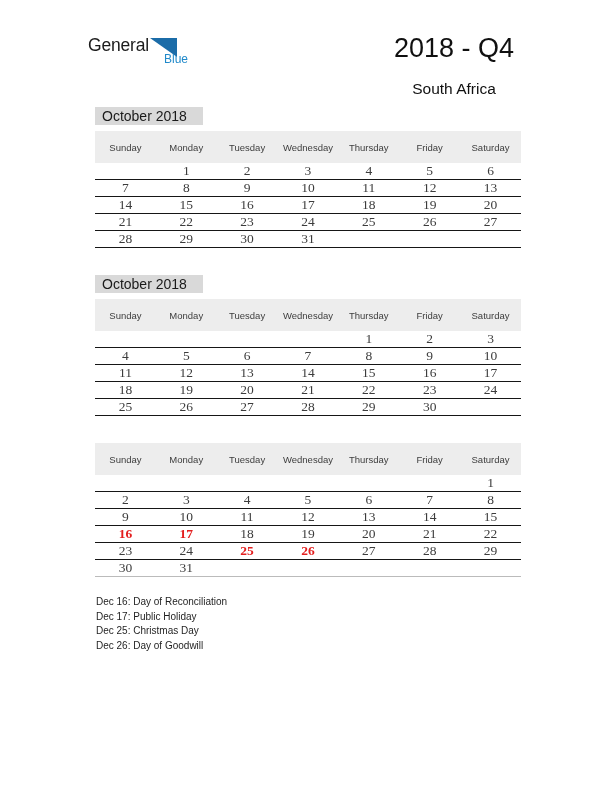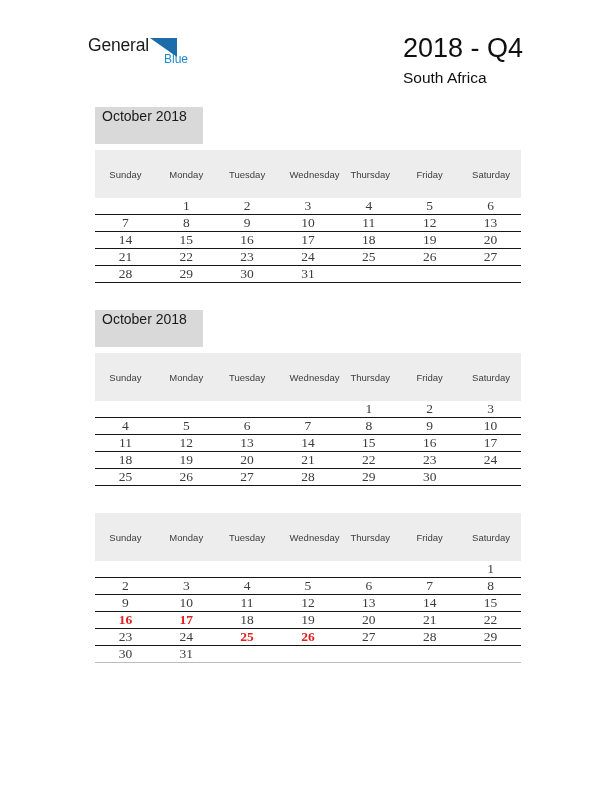--- a/index.html
+++ b/index.html
@@ -5,31 +5,31 @@
   html,body{margin:0;padding:0;background:#fff;}
   .page{position:relative;width:612px;height:792px;background:#ffffff;overflow:hidden;
         font-family:"Liberation Sans",sans-serif;}
   
   .logo{position:absolute;left:88px;top:37px;width:100px;}
   .logo-top{display:flex;align-items:flex-start;line-height:1;}
   .logo-general{font-size:17.5px;color:#1b1b1b;letter-spacing:-0.2px;}
   .logo-tri{width:27px;height:19px;margin-left:1px;margin-top:1px;flex:0 0 auto;}
   .logo-tri polygon{fill:#1b6ca8;}
   .logo-blue{font-size:12px;color:#2089ca;text-align:right;margin-top:-4px;line-height:1;}
-  .title-block{position:absolute;right:89px;top:33px;text-align:left;}
+  .title-block{position:absolute;right:98px;top:33px;text-align:center;}
   .page-title{font-size:27px;color:#101010;line-height:1.15;}
-  .page-subtitle{font-size:15.5px;color:#101010;margin-top:5px;}
+  .page-subtitle{font-size:15.5px;color:#101010;margin-top:16px;}
   
   .content{position:absolute;left:95px;top:107px;width:426px;}
   .month{margin-bottom:27px;}
   .month-title{display:table;background:#d9d9d9;color:#1a1a1a;font-size:14px;line-height:15px;
-               padding:2px 16px 20px 7px;margin:0 0 6px 0;}
+               padding:2px 16px 1px 7px;margin:0 0 6px 0;}
   table.cal{border-collapse:collapse;width:426px;table-layout:fixed;}
   table.cal thead td{background:#ededed;font-size:9.5px;color:#3d3d3d;text-align:center;
-                     height:24px;padding:12px;}
+                     height:24px;padding:4px;}
   table.cal tbody td{font-family:"Liberation Serif","DejaVu Serif",serif;font-size:13.5px;
                      color:#3c3c3c;text-align:center;height:15px;padding:0;
                      border-bottom:1.5px solid #161616;}
   table.cal tbody tr.faint td{border-bottom-color:#bbbbbb;}
   table.cal td.holiday{color:#e31e1e;font-weight:700;}
   
   .footnotes{margin:-9px 0 0 1px;}
   .footnote{font-size:10px;line-height:14.5px;color:#1f1f1f;}
 </style>
 </head>
@@ -247,15 +247,21 @@
               <td></td>
               <td></td>
               <td></td>
               <td></td>
               <td></td>
             </tr>
         </tbody>
       </table>
     </div>
 
+    <div class="footnotes">
+      <div class="footnote">Dec 16: Day of Reconciliation</div>
+      <div class="footnote">Dec 17: Public Holiday</div>
+      <div class="footnote">Dec 25: Christmas Day</div>
+      <div class="footnote">Dec 26: Day of Goodwill</div>
+    </div>
 
   </div>
 </div>
 
 </body></html>

